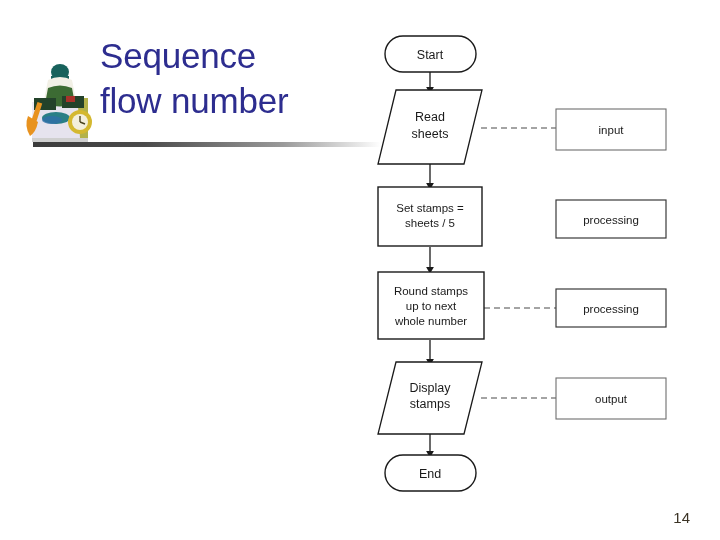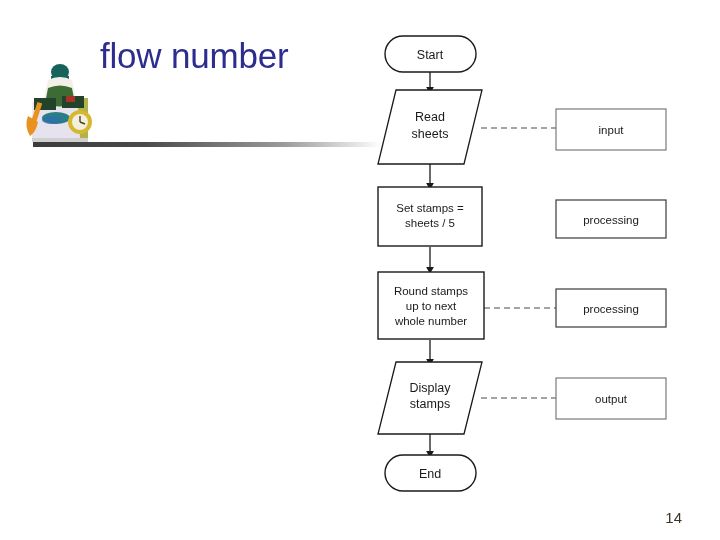--- a/index.html
+++ b/index.html
@@ -60,21 +60,21 @@
     position: absolute;
     left: 0;
     top: 0;
     width: 720px;
     height: 540px;
   }
 
   
   .page-number {
     position: absolute;
-    right: 38px;
+    right: 30px;
     bottom: 14px;
     font-size: 15px;
     color: #3c3426;
     font-family: "Liberation Sans", sans-serif;
   }
 </style>
 </head>
 <body>
 
 <div class="slide">
@@ -106,20 +106,21 @@
       <line x1="62" y1="64" x2="62" y2="58" stroke="#4a4320" stroke-width="1.4"></line>
       <line x1="62" y1="64" x2="67" y2="66" stroke="#4a4320" stroke-width="1.4"></line>
 
       <ellipse cx="34" cy="62" rx="10" ry="4" fill="#2f6fa8" opacity="0.8"></ellipse>
 
       <rect x="14" y="80" width="56" height="4" fill="#cfcfcf"></rect>
     </svg>
   </div>
 
   <div class="title-text">
+    <div>Sequence</div>
     <div>flow number</div>
   </div>
 
   <div class="title-rule"></div>
   <div class="title-rule-tick">
     <svg width="22" height="30" viewBox="0 0 22 30" xmlns="http://www.w3.org/2000/svg">
       <line x1="16" y1="0" x2="3" y2="24" stroke="#4a4a4a" stroke-width="1.2"></line>
       <line x1="3" y1="24" x2="22" y2="24" stroke="#4a4a4a" stroke-width="1.2"></line>
     </svg>
   </div>

